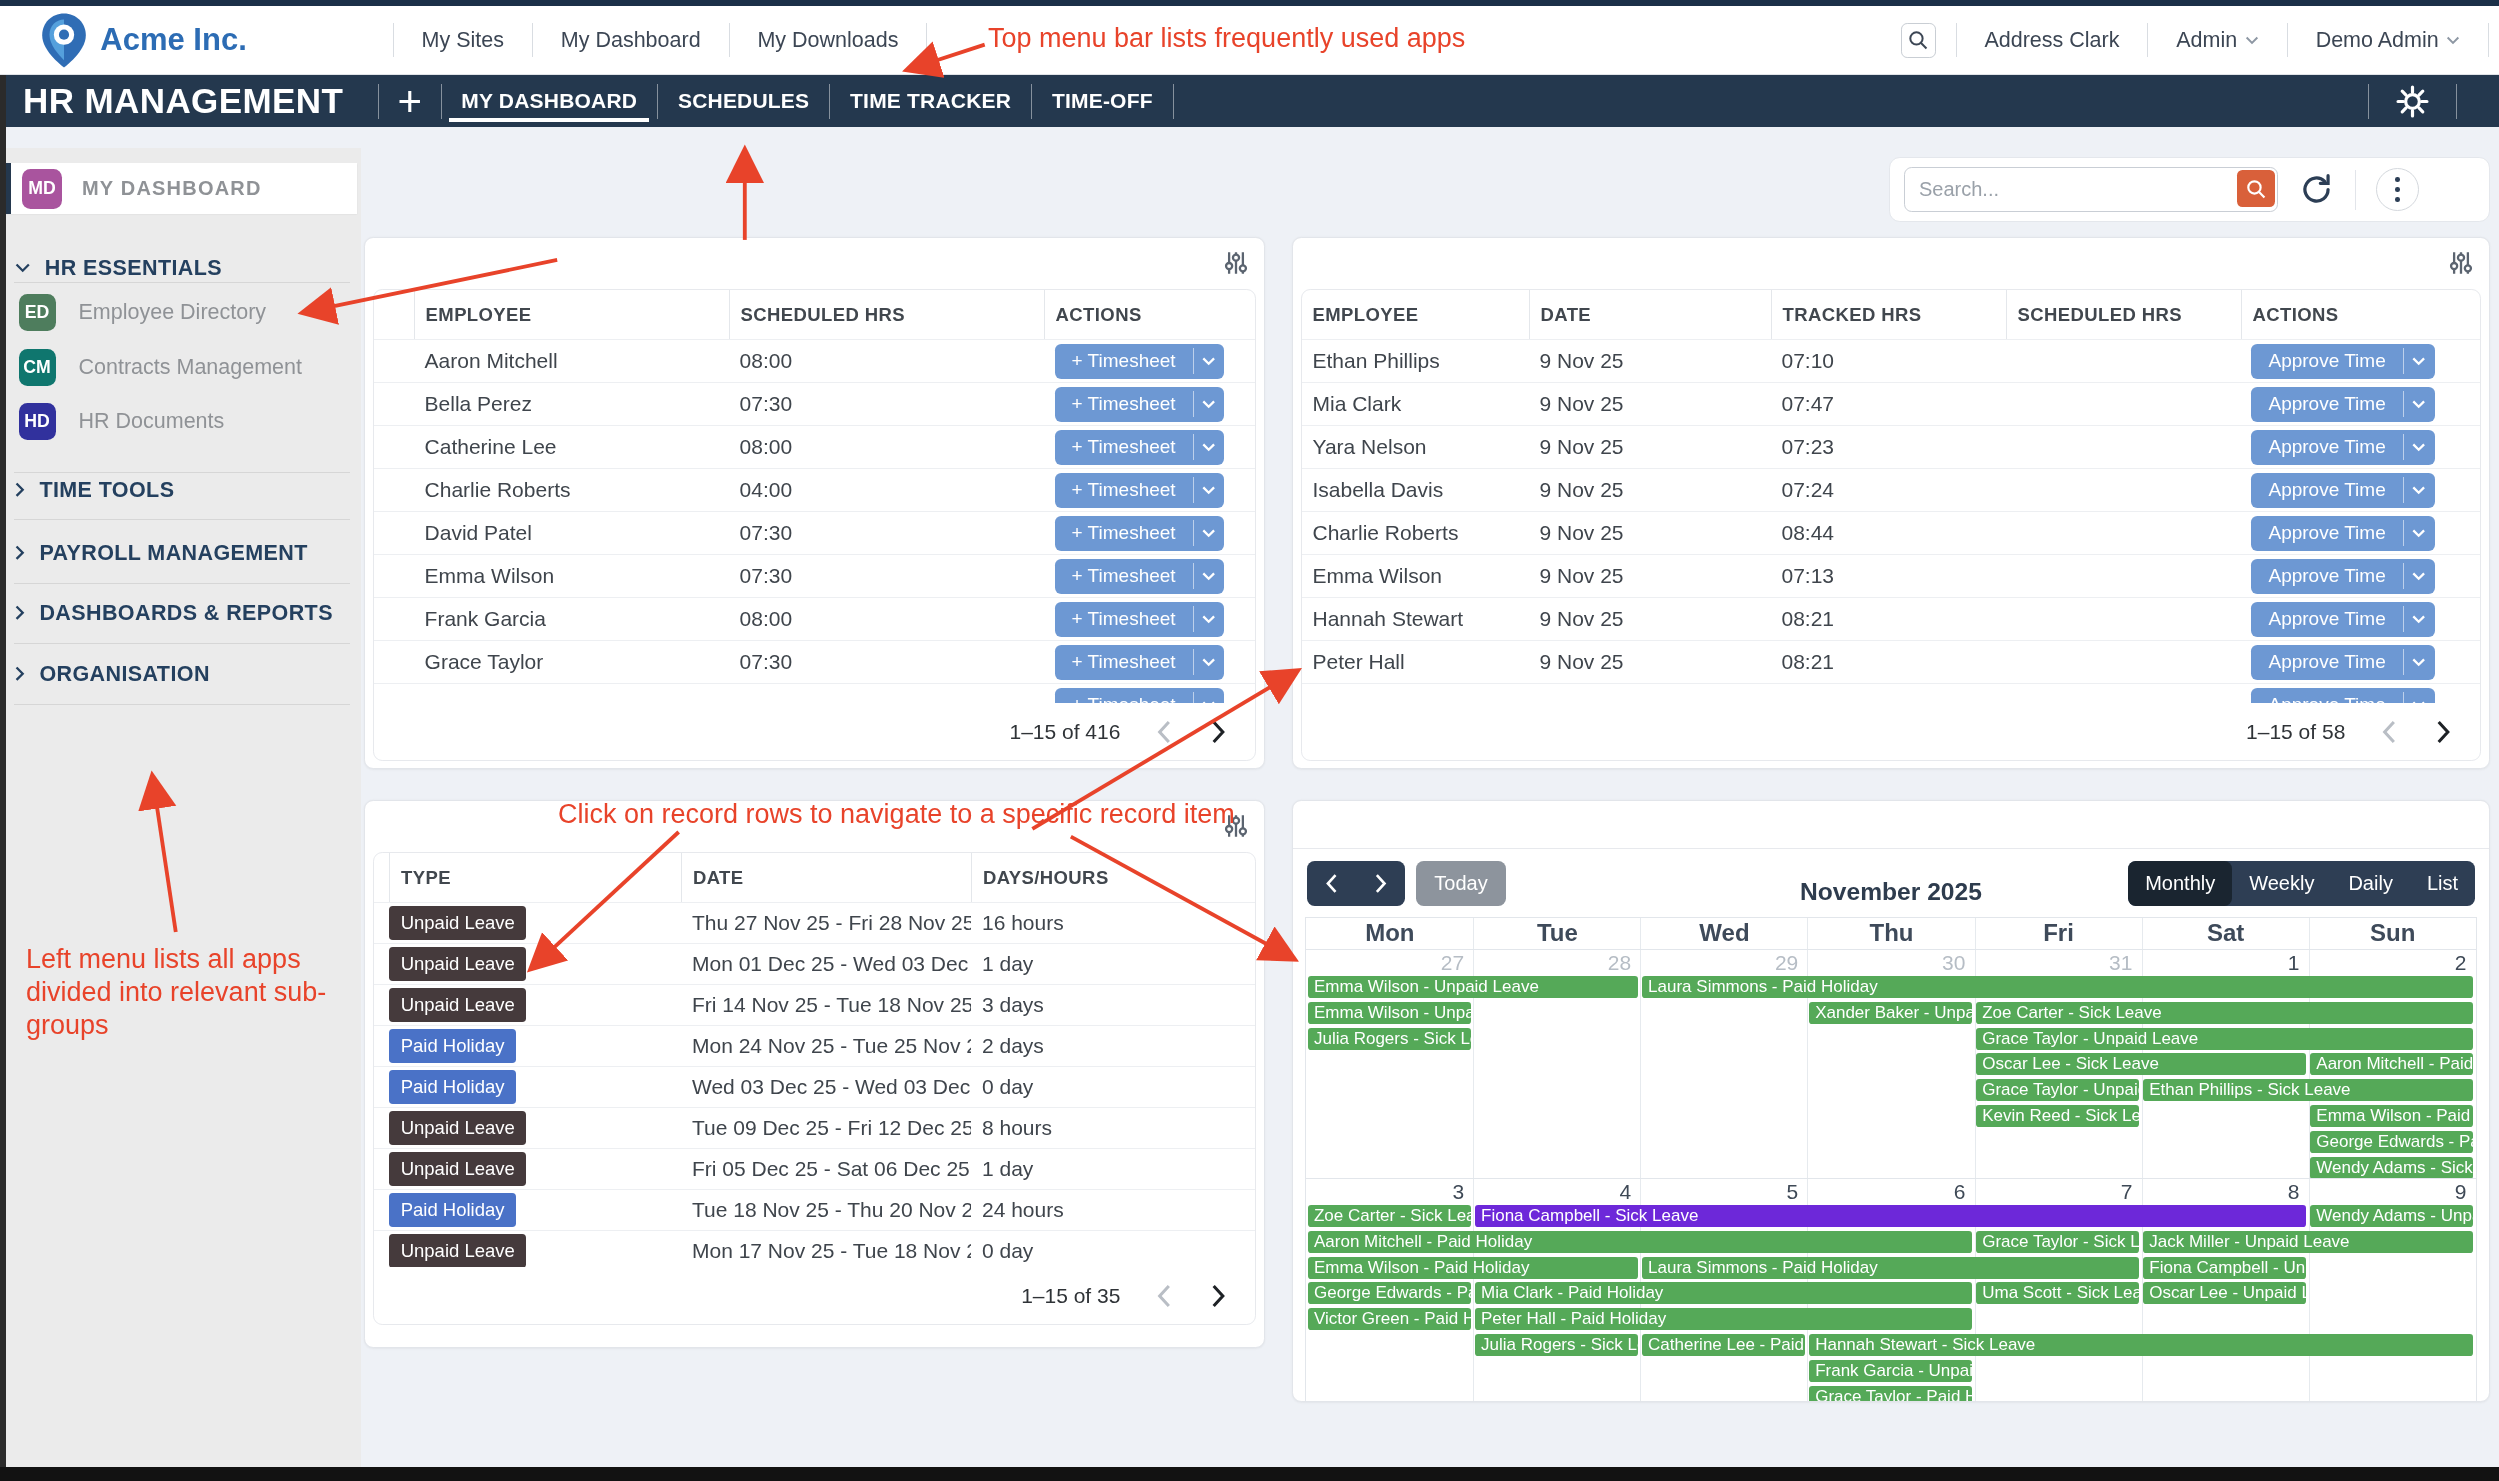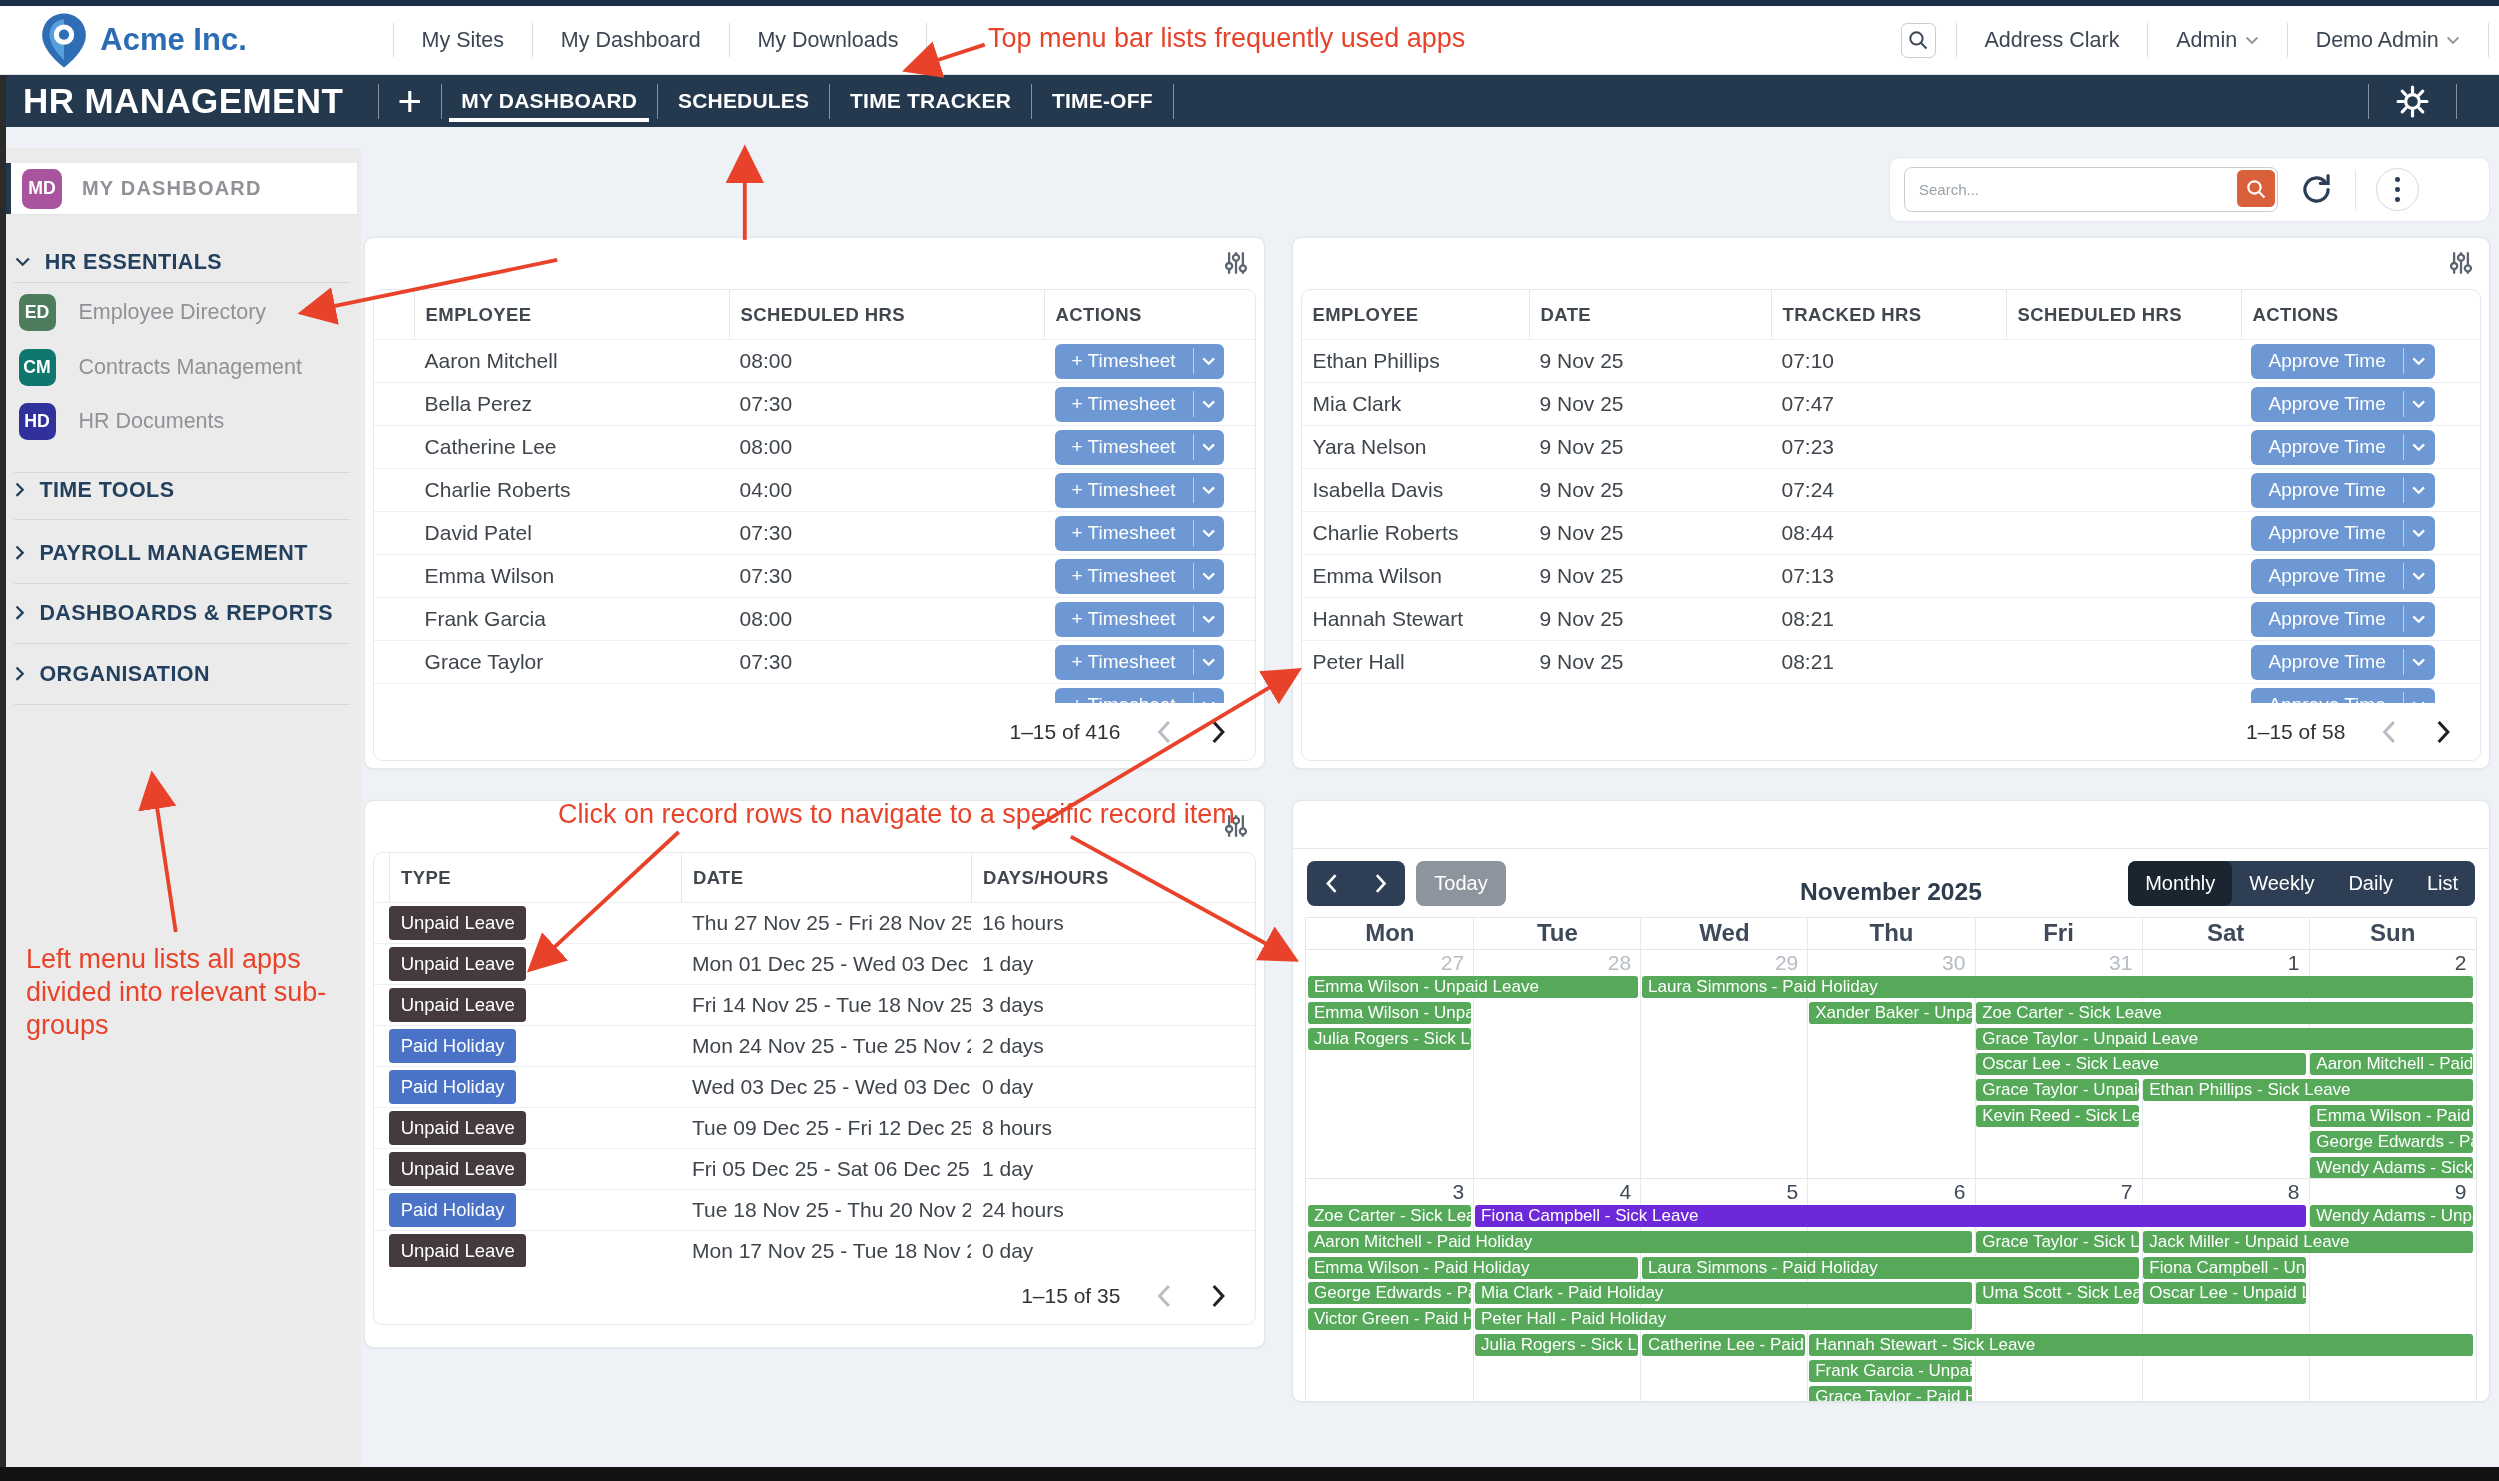--- a/index.html
+++ b/index.html
@@ -42,21 +42,21 @@
   .sgroup { position:absolute; left:15.4px; right:7.7px; height:34px; display:flex; align-items:center; font-size:21.5px; font-weight:700; color:#24405f; letter-spacing:0.4px; cursor:pointer; white-space:nowrap;}
   .sgroup svg { margin-right:14px; flex:0 0 auto;}
   .sdiv { position:absolute; left:14px; right:10.8px; height:0.8px; background:#d6d6d6; }
   .sitem { position:absolute; left:18.5px; right:7.7px; height:42px; display:flex; align-items:center; cursor:pointer;}
   .sitem-label { font-size:21.5px; color:#8f9296; margin-left:23px; white-space:nowrap;}
 
   
   .main { position:absolute; top:148px; left:361px; right:0; bottom:14px; }
   .search-card { position:absolute; top:9.2px; right:10px; width:601px; height:65px; background:#fff; border:0.8px solid #e4e7ec; border-radius:10.8px; display:flex; align-items:center; padding:0 14px; }
   .search-box { position:relative; width:374px; height:45px; border:1.5px solid #c9ced5; border-radius:7.7px; background:#fff; }
-  .search-box input { width:100%; height:100%; border:none; outline:none; font-size:15px; color:#8b5cf6; padding:0 54px 0 14px; font-family:"Liberation Sans", sans-serif; background:transparent;}
+  .search-box input { width:100%; height:100%; border:none; outline:none; font-size:20px; color:#8b5cf6; padding:0 54px 0 14px; font-family:"Liberation Sans", sans-serif; background:transparent;}
   .search-box input::placeholder { color:#9aa1a9; }
   .search-go { position:absolute; right:2.3px; top:2.3px; width:38px; height:37px; background:#d9603a; border-radius:5.4px; display:flex; align-items:center; justify-content:center; cursor:pointer;}
   .icon-btn { margin-left:20px; display:flex; align-items:center; justify-content:center; cursor:pointer;}
   .vline { width:0.8px; height:40px; background:#e2e5ea; margin-left:20px;}
   .kebab { width:43px; height:43px; border:1.5px solid #d4d8dd; border-radius:50%; display:flex; flex-direction:column; align-items:center; justify-content:center; gap:5.4px;}
   .kebab i { width:4.6px; height:4.6px; border-radius:50%; background:#2c3e55; }
 
   
   .panel { position:absolute; background:#fff; border:0.8px solid #e2e5ea; border-radius:9.2px; overflow:hidden; box-shadow:0 0.8px 2.3px rgba(0,0,0,.05);}
   #panel1 { left:3.1px;    top:89px; width:901px; height:532px; }
@@ -192,21 +192,21 @@
       </div>
     </div>
   </div>
 
   <div class="sidebar">
     <div>
         <div class="side-card">
           <span class="app-badge" style="background:#a9549e">MD</span>
           <span class="side-card-label">MY DASHBOARD</span>
         </div>
-        <div class="sgroup" style="top:97px"><svg width="15.4" height="10" viewBox="0 0 20 13">
+        <div class="sgroup" style="top:103px"><svg width="15.4" height="10" viewBox="0 0 20 13">
             <polyline points="2,2 10,10 18,2" fill="none" stroke="#24405f" stroke-width="3"></polyline>
           </svg>HR ESSENTIALS</div>
         <div class="sdiv" style="top:134px"></div>
         <div class="sitem" style="top:143px">
           <span class="app-badge" style="width:37px;height:37px;background:#4e7d5d">ED</span>
           <span class="sitem-label">Employee Directory</span>
         </div>
         <div class="sitem" style="top:198px">
           <span class="app-badge" style="width:37px;height:37px;background:#0f766e">CM</span>
           <span class="sitem-label">Contracts Management</span>

